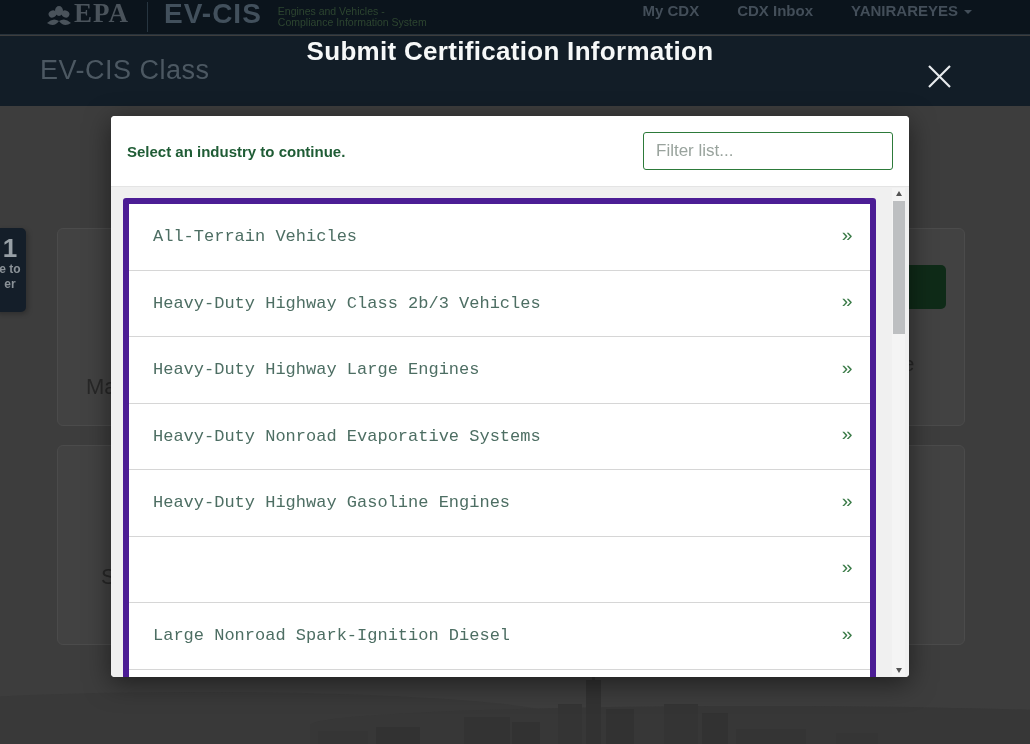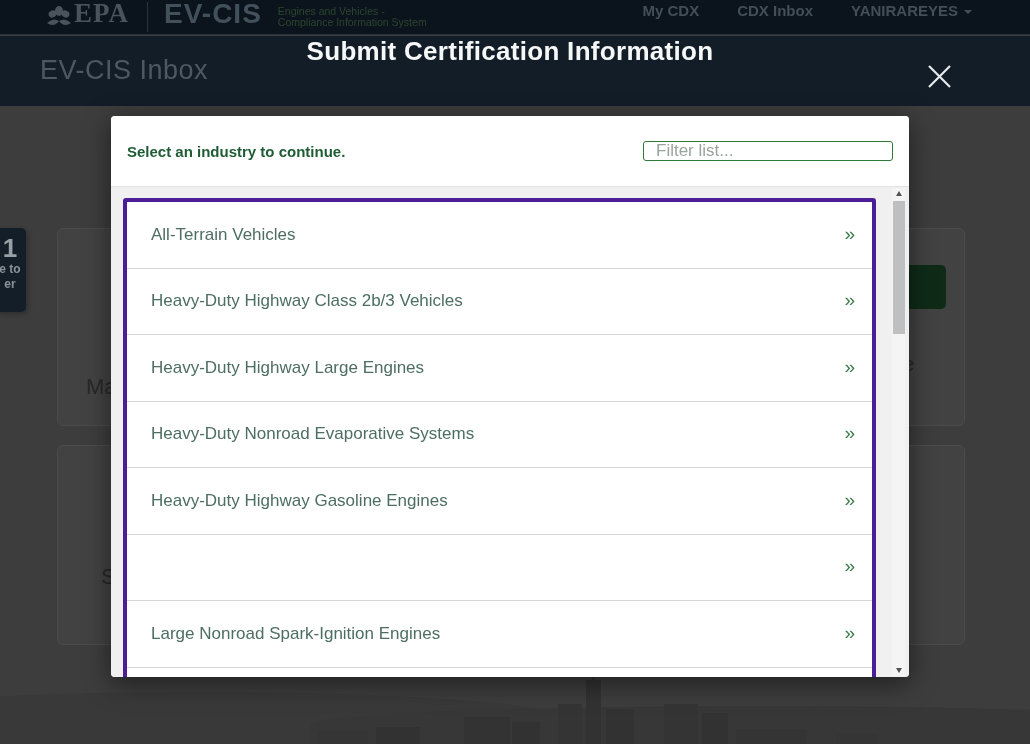--- a/index.html
+++ b/index.html
@@ -76,28 +76,28 @@
                  background:transparent; border:none; cursor:pointer; z-index:11; padding:0; }
 
   
   .dialog { position:absolute; left:111px; top:116px; width:798px; height:561px;
             background:#ffffff; border-radius:4px; z-index:10;
             box-shadow:0 6px 26px rgba(0,0,0,0.5); overflow:hidden; }
   .dialog-header { position:relative; height:71px; background:#ffffff;
                    display:flex; align-items:center; justify-content:space-between;
                    padding:0 16px; border-bottom:1px solid #e4e4e4; }
   .dialog-heading { font-size:15px; font-weight:bold; color:#1f5c35; }
-  .filter-input { width:250px; height:20px; border:1px solid #2d7a3a; border-radius:3px;
+  .filter-input { width:250px; height:38px; border:1px solid #2d7a3a; border-radius:3px;
                   font-size:17px; color:#333; padding:0 12px;
                   font-family:"Liberation Sans", sans-serif; outline:none; }
   .filter-input::placeholder { color:#99a39d; }
   .dialog-body { position:relative; height:490px; background:#f0f0f0; }
 
   .industry-list { position:absolute; left:12px; top:11px; width:753px;
-                   background:#fef9c3; border:4px solid #4c1d95; border-radius:3px; overflow:hidden; }
+                   background:#fef9c3; border:6px solid #4c1d95; border-radius:3px; overflow:hidden;font-family:Liberation Mono, monospace; }
   .industry-row { position:relative; height:66.5px; border-bottom:1px solid #d6d6d6;
                   display:flex; align-items:center; cursor:pointer; background:#fff; }
   .industry-row:last-child { border-bottom:none; }
   .industry-label { padding-left:24px; font-size:17px; color:#4d6e63; }
   .industry-chevron { position:absolute; right:17px; top:50%; transform:translateY(-54%);
                       font-size:19px; color:#3c7c49; }
   .industry-row.partial { height:13px; cursor:default; }
 
   
   .vscroll { position:absolute; right:4px; top:1px; width:13px; height:488px;
@@ -141,21 +141,21 @@
       <a href="#">My CDX</a>
       <a href="#">CDX Inbox</a>
       <a href="#">
         <span>YANIRAREYES</span>
         <span class="caret"></span>
       </a>
     </div>
   </div>
 
   <div class="banner">
-    <span class="page-title">EV-CIS Inbox</span>
+    <span class="page-title">EV-CIS Class</span>
   </div>
 
   <div class="content">
     <div class="bg-card c1"></div>
     <div class="bg-card c2"></div>
 
     <div class="side-badge">
       <span class="num">1</span>
       <span class="sm">e to</span>
       <span class="sm">er</span>
@@ -224,21 +224,21 @@
   <div class="industry-row">
     <span class="industry-label">Heavy-Duty Highway Gasoline Engines</span>
     <span class="industry-chevron">»</span>
   </div>
 
   <div class="industry-row">
     <span class="industry-chevron">»</span>
   </div>
 
   <div class="industry-row">
-    <span class="industry-label">Large Nonroad Spark-Ignition Engines</span>
+    <span class="industry-label">Large Nonroad Spark-Ignition Diesel</span>
     <span class="industry-chevron">»</span>
   </div>
 <div class="industry-row partial"></div>
         </div>
       <div class="vscroll">
         <div class="vs-arrow up">
             <span class="tri-up"></span>
           </div>
         <div class="vs-thumb"></div>
         <div class="vs-arrow down">

